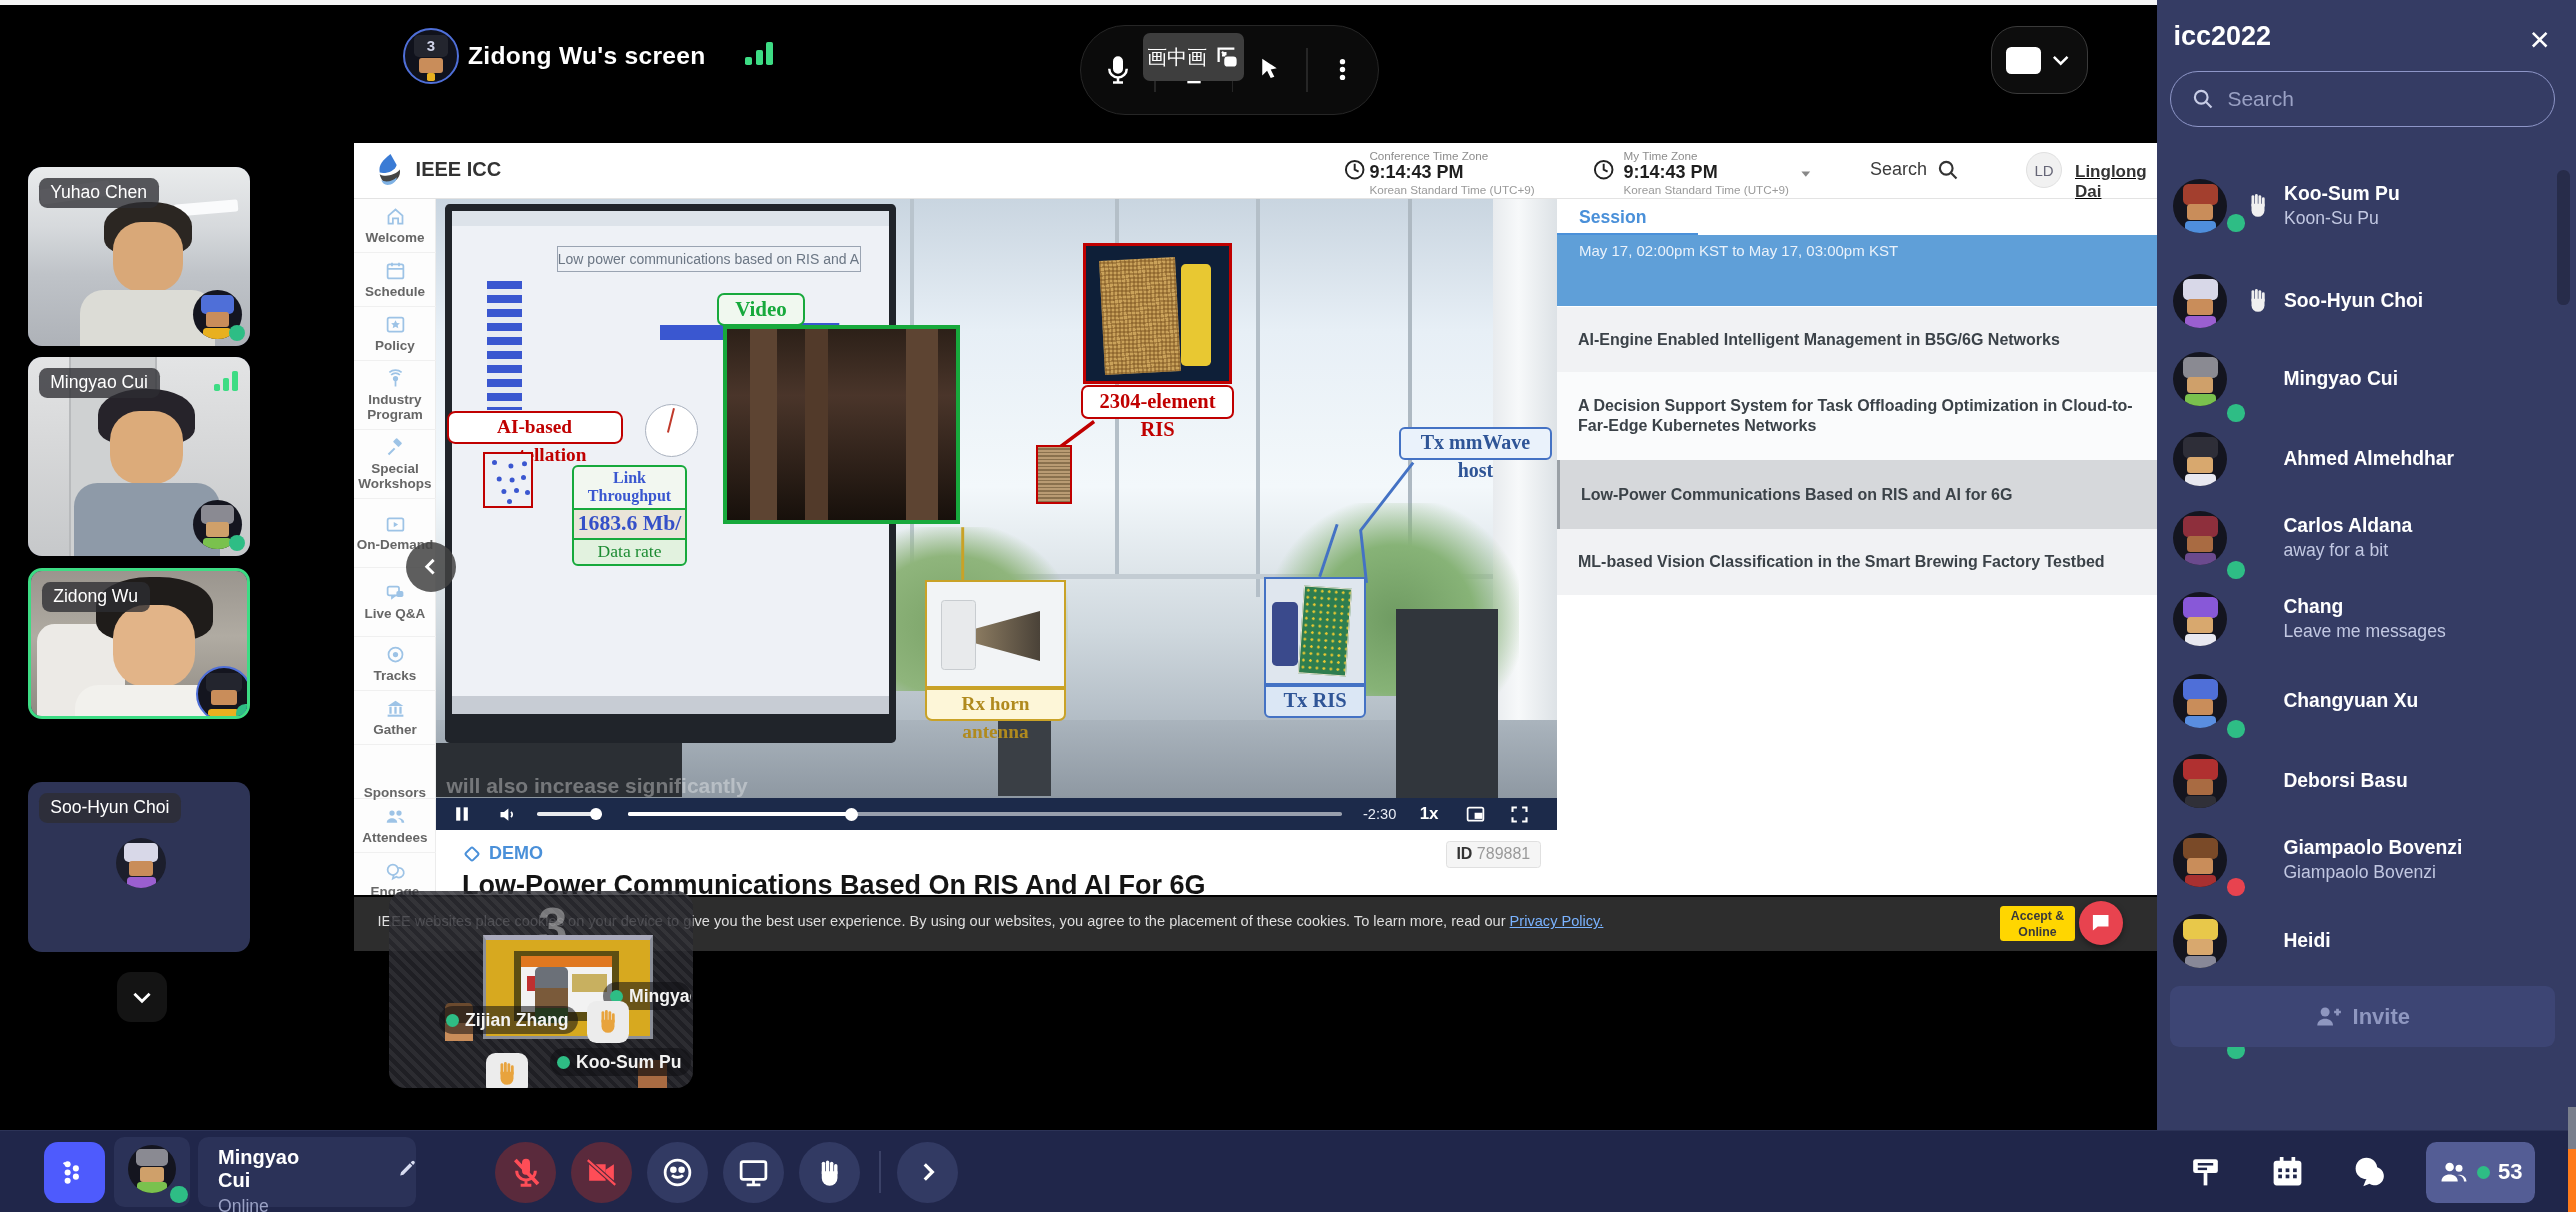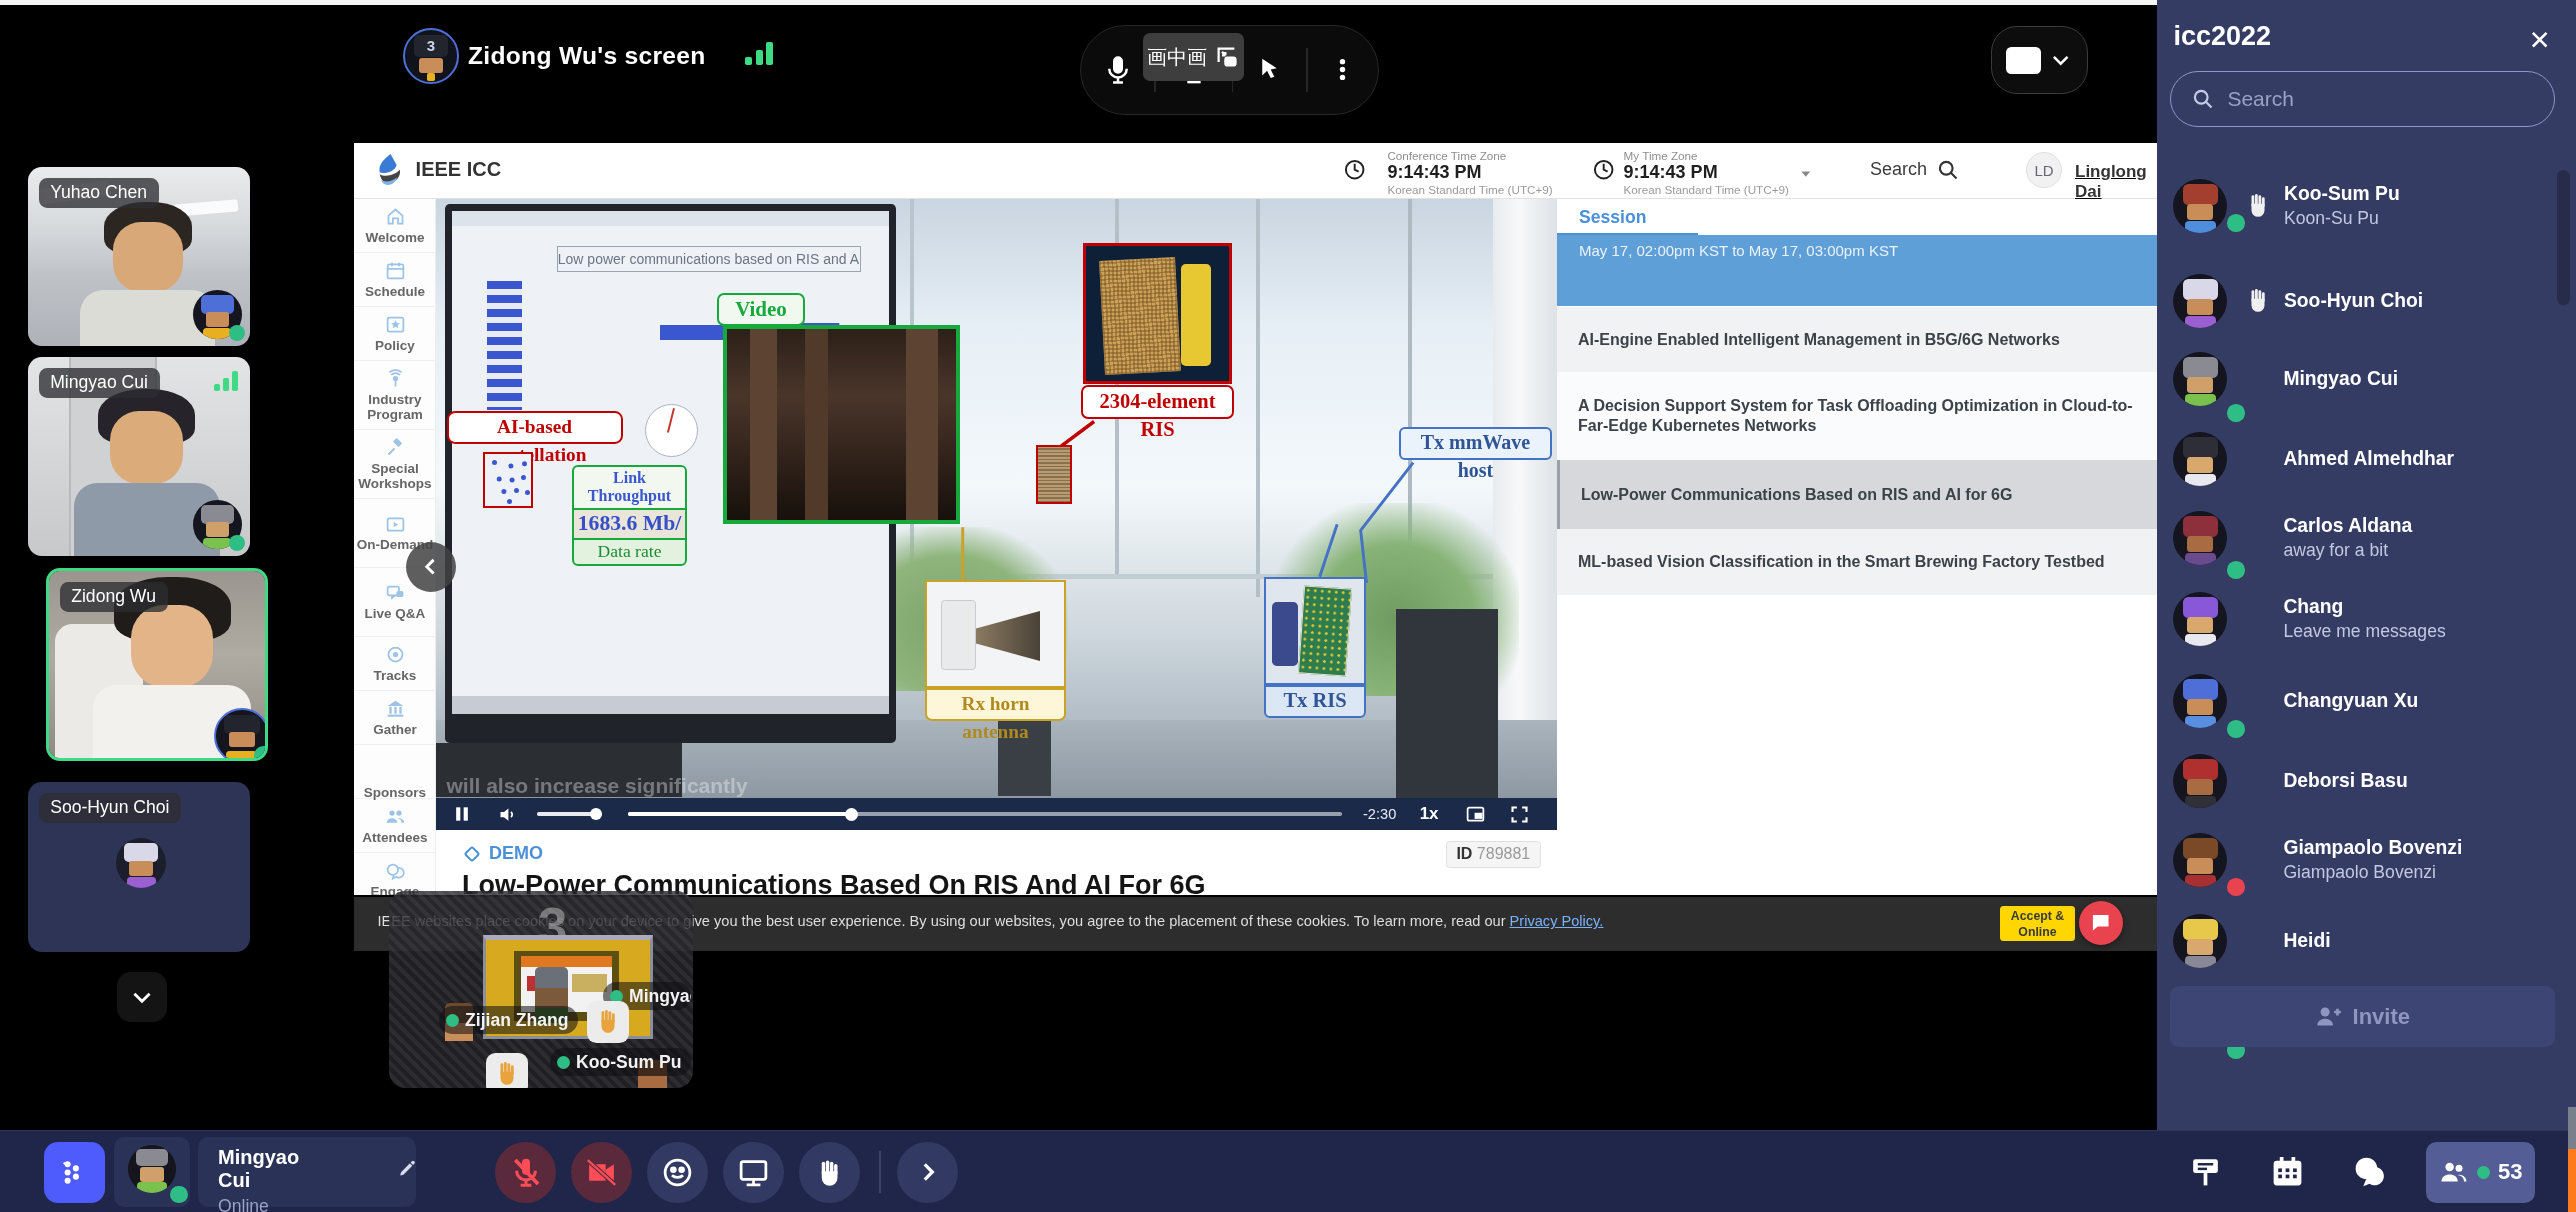--- a/index.html
+++ b/index.html
@@ -213,21 +213,21 @@
         <i style="width:5.9px;height:20px;"></i>
     </div>
     <div class="mini-av">
       <div class="hair" style="background:#8a8a92;"></div>
         <div class="face" style="background:#cfa06a;"></div>
         <div class="body" style="background:#7ac14e;"></div>
     </div>
     <div class="dot"></div>
   </div>
 
-  <div class="abs tile" style="top:568px;height:193px;border:3.5px solid #3ddc84;margin-left:18px;">
+  <div class="abs tile" style="top:568px;height:151px;border:3.5px solid #3ddc84;">
     <div class="abs" style="inset:0;background:linear-gradient(180deg,#9a958e 0%,#b0aba2 45%,#8f8a82 100%);"></div>
     <div class="abs" style="left:5.9px;top:53px;width:88px;height:135px;background:#eceae6;border-radius:17.6px 17.6px 0 0;"></div>
     <div class="person" style="left:56px;top:5.9px;width:135px;height:181px;">
       <div class="hair" style="left:8.8px;top:0;width:117px;height:64px;background:#1f1c1a;"></div>
       <div class="face" style="left:26px;top:28px;width:82px;height:82px;background:#e2b488;"></div>
       <div class="shirt" style="left:-11.7px;top:108px;width:158px;height:79px;background:#f2f1ed;"></div>
     </div>
     <div class="name-pill">Zidong Wu</div>
     <div class="mini-av" style="width:56px;height:56px;right:-4.7px;bottom:-5.9px;border:2.3px solid #4f6fd8;">
       <div class="hair" style="background:#23252e;"></div>
@@ -257,21 +257,21 @@
     <div class="icc-header">
       <div class="abs" style="left:17.6px;top:8.2px;display:flex;align-items:center;gap:7px;">
         <svg width="37" height="37" viewBox="0 0 24 24">
           <path d="M12 2c-5 4-8 7-7 12 4 1 10-1 11-5" fill="#3a7bd5"></path>
           <path d="M5 15c3 2 10 1 13-3 1 4-2 8-7 9-3 0-5-2-6-6z" fill="#444"></path>
           <path d="M6 19c3 1.5 8 .5 10-2 0 3-3 5-6 5-2 0-3-1-4-3z" fill="#7fb2e5"></path>
         </svg>
         <span style="font-size:20px;font-weight:bold;color:#333;">IEEE ICC</span>
       </div>
 
-      <div class="abs" style="left:989px;top:5.9px;display:flex;gap:21px;">
+      <div class="abs" style="left:989px;top:5.9px;display:flex;gap:3px;">
         <svg width="23.4" height="23.4" viewBox="0 0 24 24" fill="none" stroke="#222" stroke-width="2" style="margin-top:9.4px;">
             <circle cx="12" cy="12" r="9"></circle>
             <path d="M12 6v6l4 2"></path>
           </svg>
         <div>
           <div class="tz-label">Conference Time Zone</div>
           <div class="tz-time">9:14:43 PM</div>
           <div class="tz-name">Korean Standard Time (UTC+9)</div>
         </div>
       </div>

